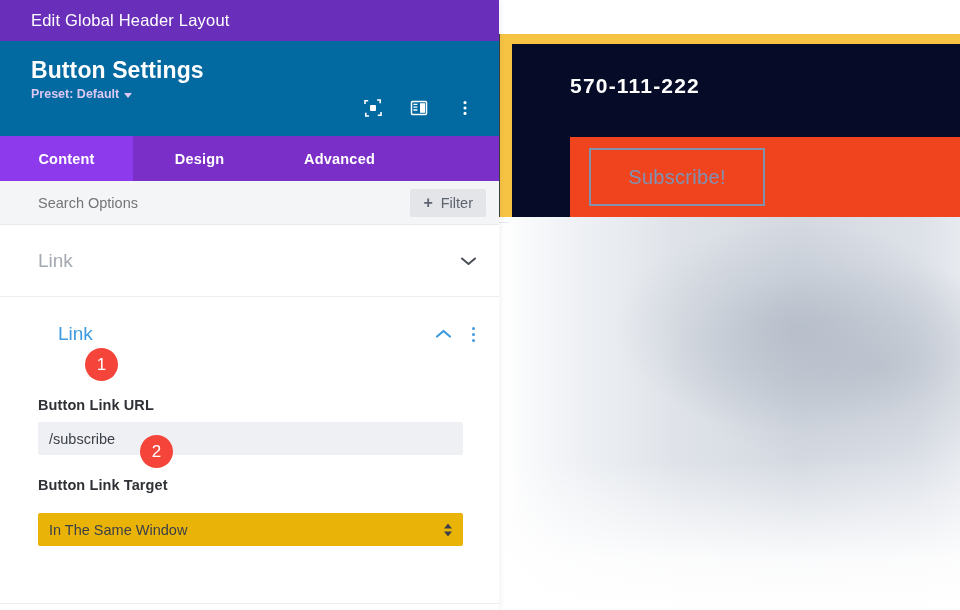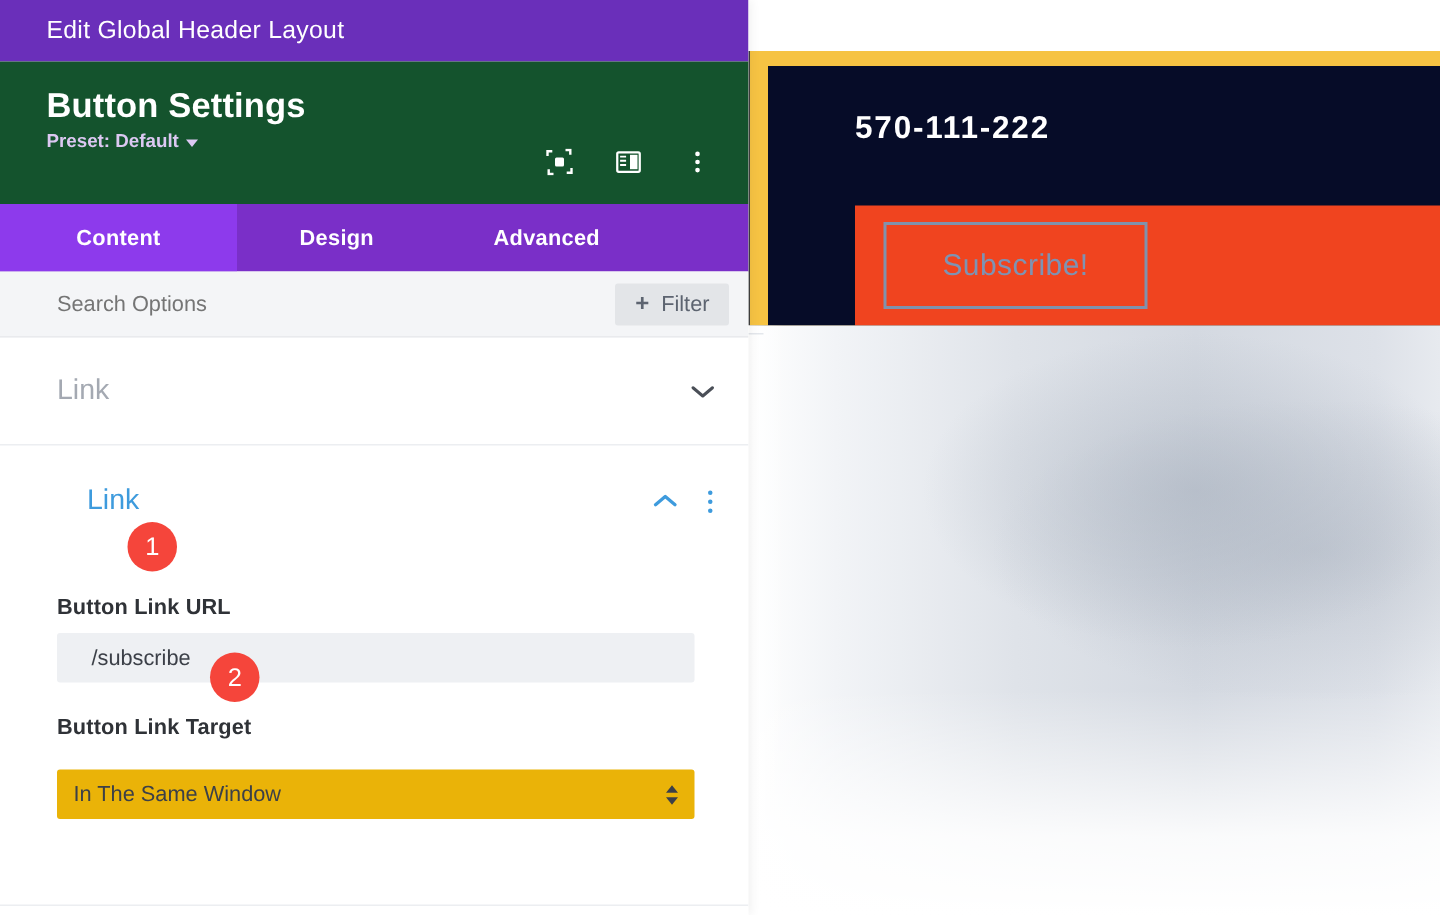--- a/index.html
+++ b/index.html
@@ -70,21 +70,21 @@
 
   .titlebar {
     height: 41px; background: #6a2fba;
     display: flex; align-items: center; padding-left: 31px;
   }
   .titlebar .t {
     color: #ffffff; font-size: 16.5px; font-weight: normal; letter-spacing: .2px; text-align: center;
   }
 
   .modalhead {
-    height: 95px; background: #14532d; position: relative;
+    height: 95px; background: #0369a1; position: relative;
     padding: 14px 0 0 31px;
   }
   .modalhead h1 {
     color: #ffffff; font-size: 23px; font-weight: bold; letter-spacing: .1px; line-height: 30px;
   }
   .preset {
     margin-top: 2px; color: #dcc8f2; font-size: 12.5px; font-weight: bold;
     display: flex; align-items: center; gap: 5px;
   }
   .caret-dn {
@@ -98,21 +98,21 @@
   .hicon { width: 18px; height: 18px; display:block; cursor: pointer; }
 
   .tabs {
     height: 45px; background: #7a2fc8; display: flex; align-items: stretch;
   }
   .tab {
     display: flex; align-items: center; justify-content: center;
     color: #ffffff; font-size: 14.5px; font-weight: bold; letter-spacing: .2px;
     cursor: pointer;
   }
-  .tab.t1 { width: 158px; }
+  .tab.t1 { width: 133px; }
   .tab.t2 { width: 133px; }
   .tab.t3 { width: 147px; }
   .tab.active { background: #8d3aec; }
 
   .searchbar {
     height: 44px; background: #f4f5f7; border-bottom: 1px solid #e9eaed;
     display: flex; align-items: center; padding: 0 13px 0 38px;
     position: relative;
   }
   .searchbar .ph { color: #9aa0ab; font-size: 14.5px; }
@@ -137,21 +137,21 @@
   .chev {
     width: 17px; height: 10px; display:block; cursor:pointer;
   }
   .dots-v { display:flex; flex-direction:column; gap:3px; cursor:pointer; padding: 2px; }
   .dots-v i { width: 3px; height: 3px; border-radius: 50%; background: #3e9bdd; display:block; }
 
   .fields { padding: 26px 36px 0 38px; }
   .flabel { font-size: 14.5px; color: #2f3237; font-weight: bold; letter-spacing: .1px; }
   .finput {
     margin-top: 9px; height: 33px; background: #eef0f3; border: none; border-radius: 2px;
-    display: flex; align-items: center; padding: 0 23px;
+    display: flex; align-items: center; padding: 0 11px;
     color: #3c4048; font-size: 14.5px; position: relative;
   }
   .fgap { height: 22px; }
   .fselect {
     margin-top: 20px; height: 33px; background: #eab308; border-radius: 2px;
     display: flex; align-items: center; padding: 0 11px;
     color: #3c4048; font-size: 14.5px; position: relative; cursor: pointer;
   }
   .updown {
     position: absolute; right: 11px; top: 50%; transform: translateY(-50%);

